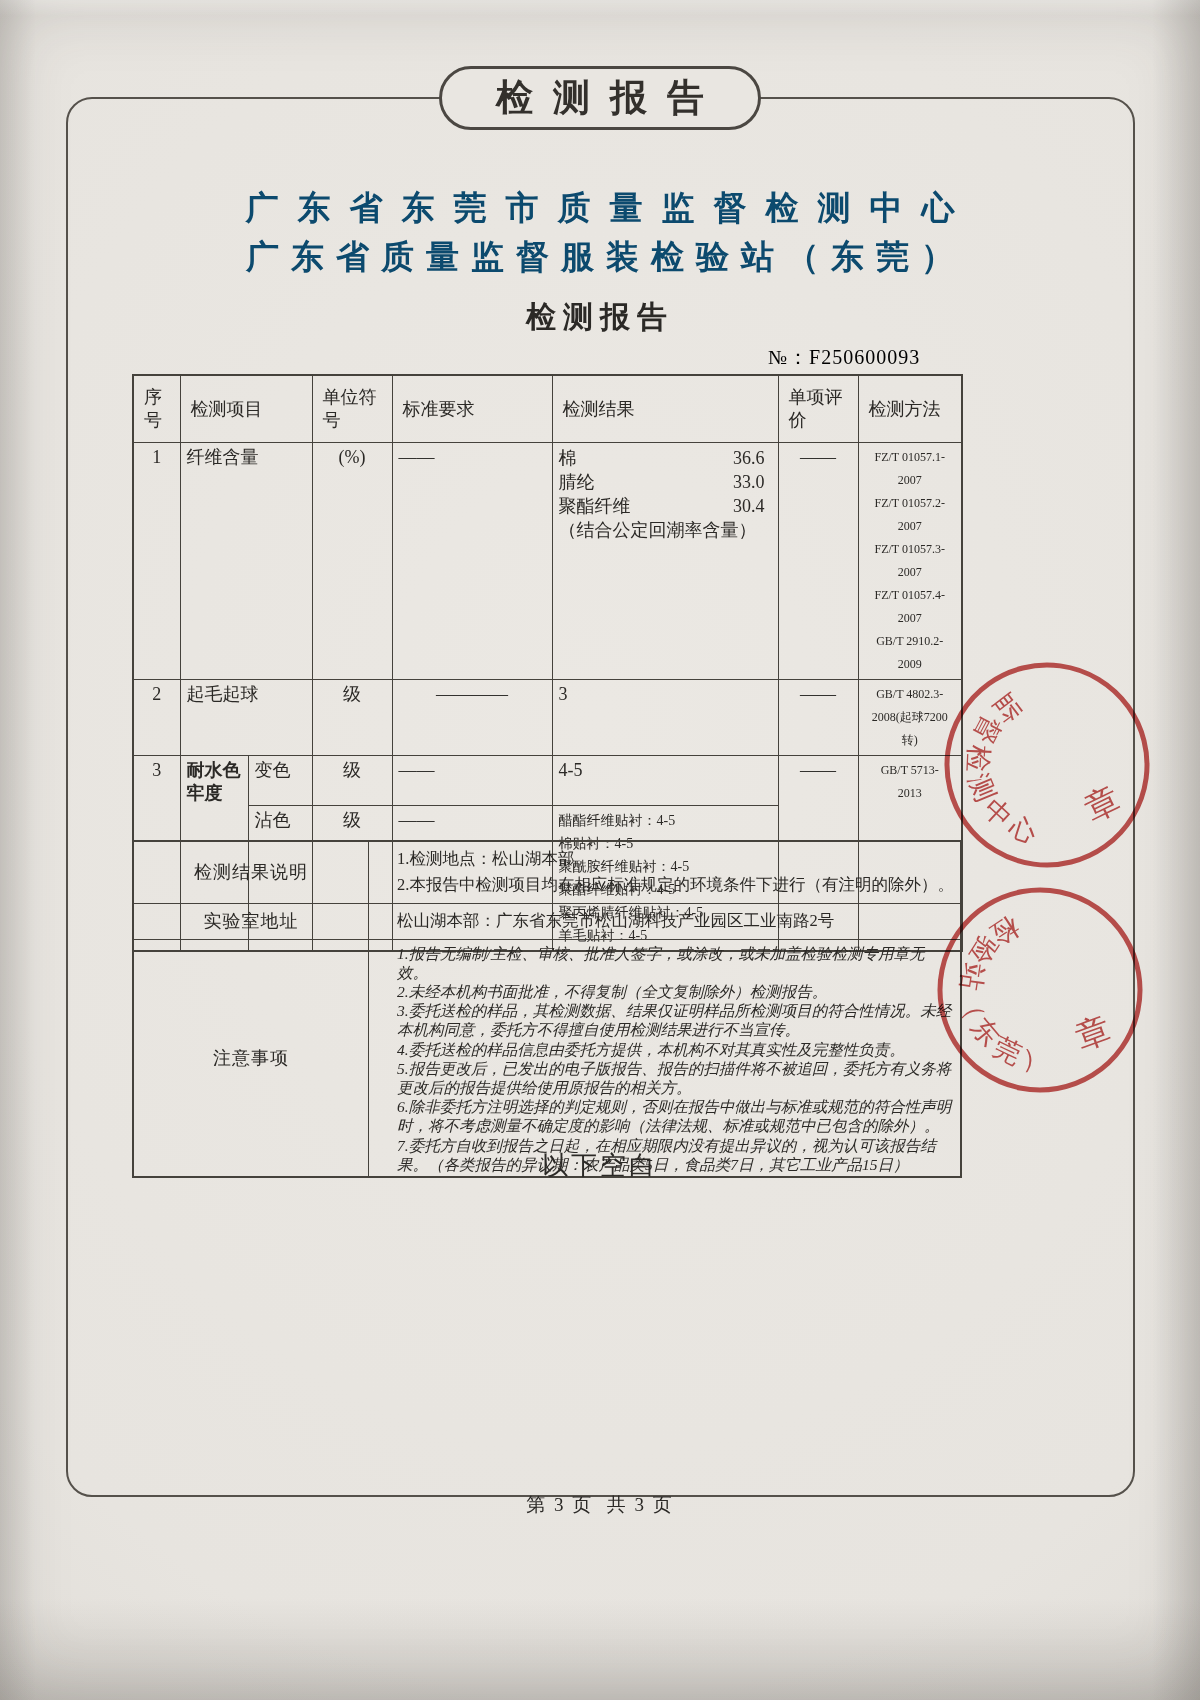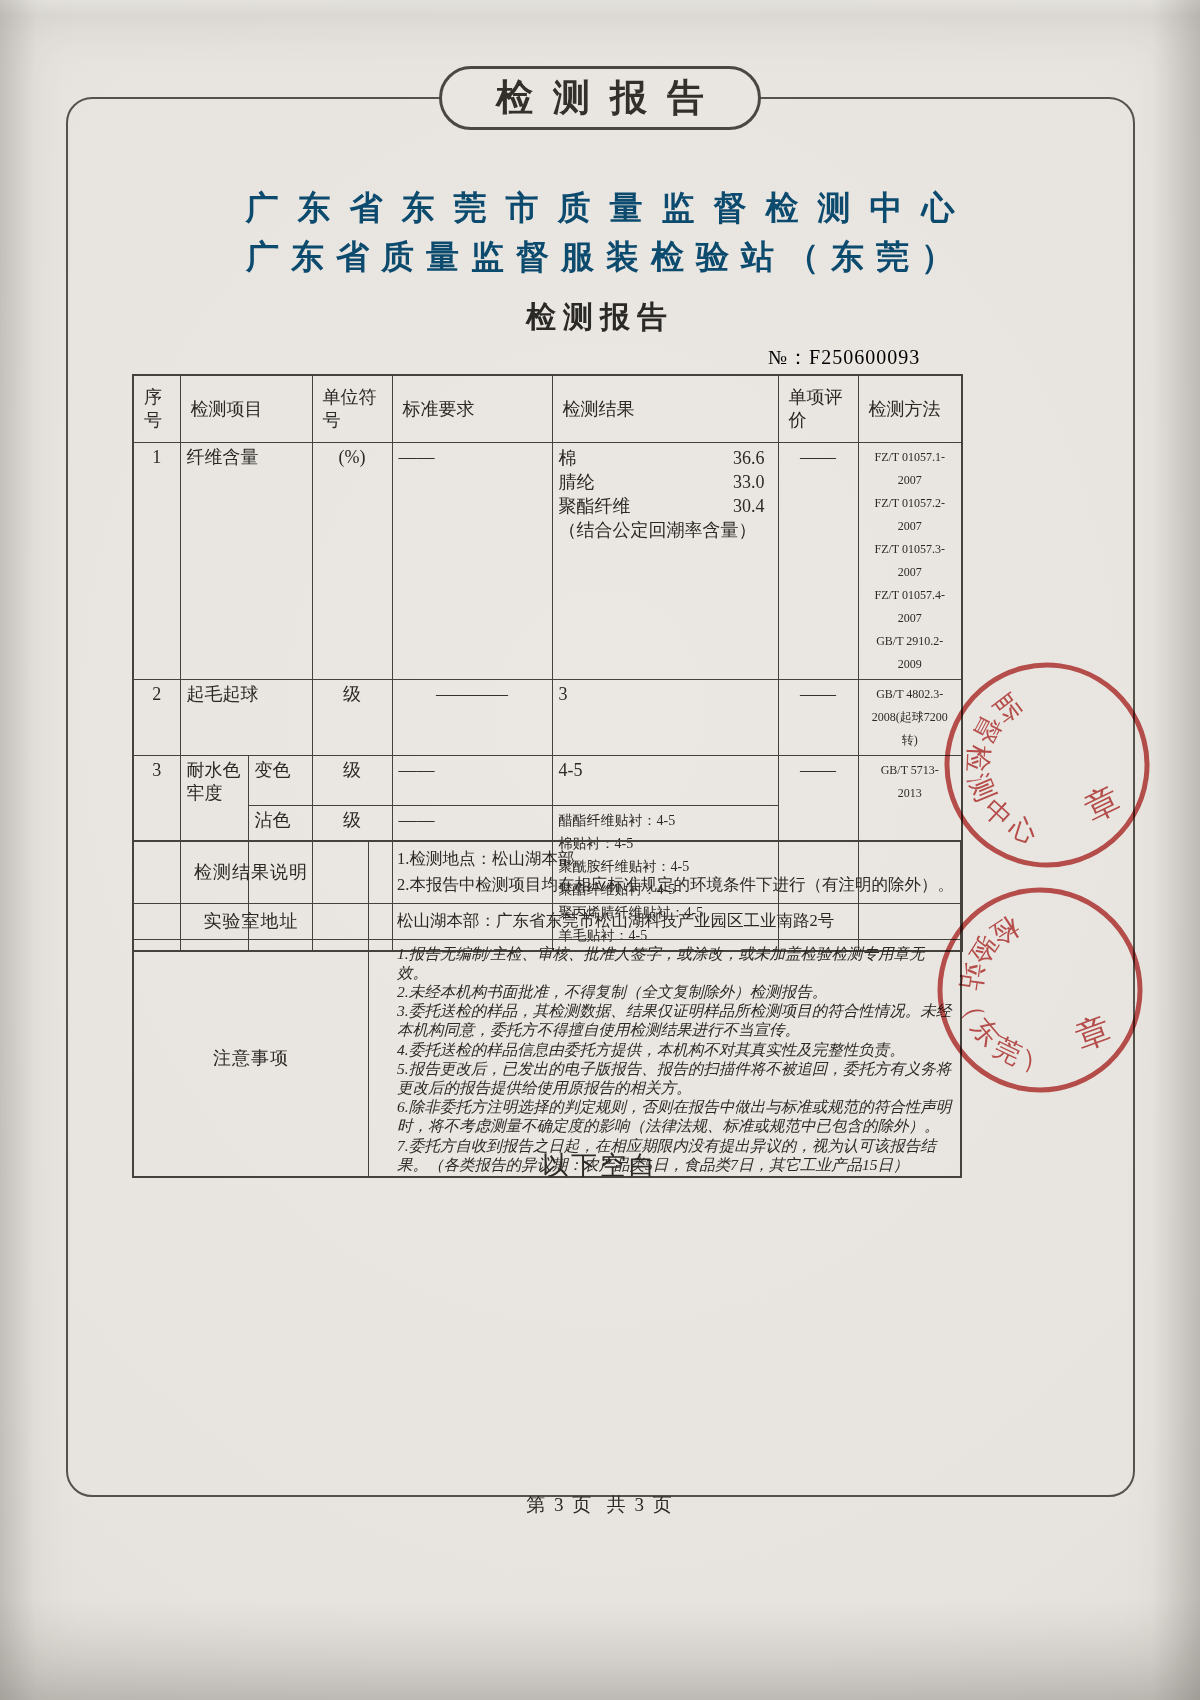--- a/index.html
+++ b/index.html
@@ -48,21 +48,21 @@
   .main-table th,.main-table td{
     border:1.5px solid #45423c;vertical-align:top;padding:3px 6px;line-height:23px;
     overflow:hidden;
   }
   .main-table{border:2.5px solid #45423c;}
   .main-table thead tr{height:34px;}
   .main-table th{font-weight:normal;text-align:left;vertical-align:middle;padding:10px;}
   tr.r1{height:194px;} tr.r2{height:66px;} tr.r3a{height:50px;} tr.r3b{height:112px;}
   .c-center{text-align:center;}
   .c-left{text-align:left;padding-left:10px;}
-  .pre{white-space:pre-line;}
+  .pre{white-space:pre-line;font-weight:bold;}
   .fiber-line{display:flex;justify-content:space-between;width:206px;line-height:24px;}
   .result-note{line-height:24px;}
   .method-cell{font-size:12px;line-height:19.4px;text-align:center;padding:3px 2px;}
   .method-cell span{display:block;white-space:pre-line;}
   .stain-result{white-space:pre-line;line-height:18.6px;font-size:14px;}
 
   .notes-table{position:absolute;top:840px;left:132px;width:830px;font-size:15.5px;border:2px solid #45423c;}
   .notes-table td{border:1.5px solid #45423c;padding:2px 6px;}
   .notes-table .label-cell{width:222px;text-align:center;vertical-align:middle;font-size:18px;letter-spacing:1px;}
   .notes-table .content-cell{white-space:pre-line;text-align:left;vertical-align:middle;padding-left:28px;}

